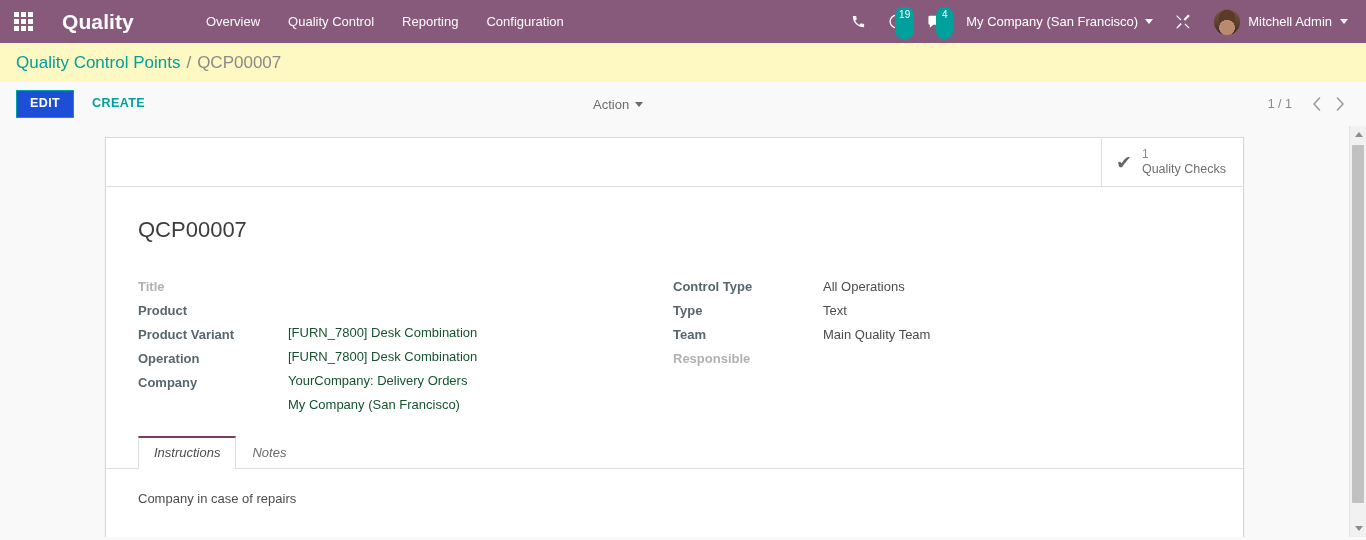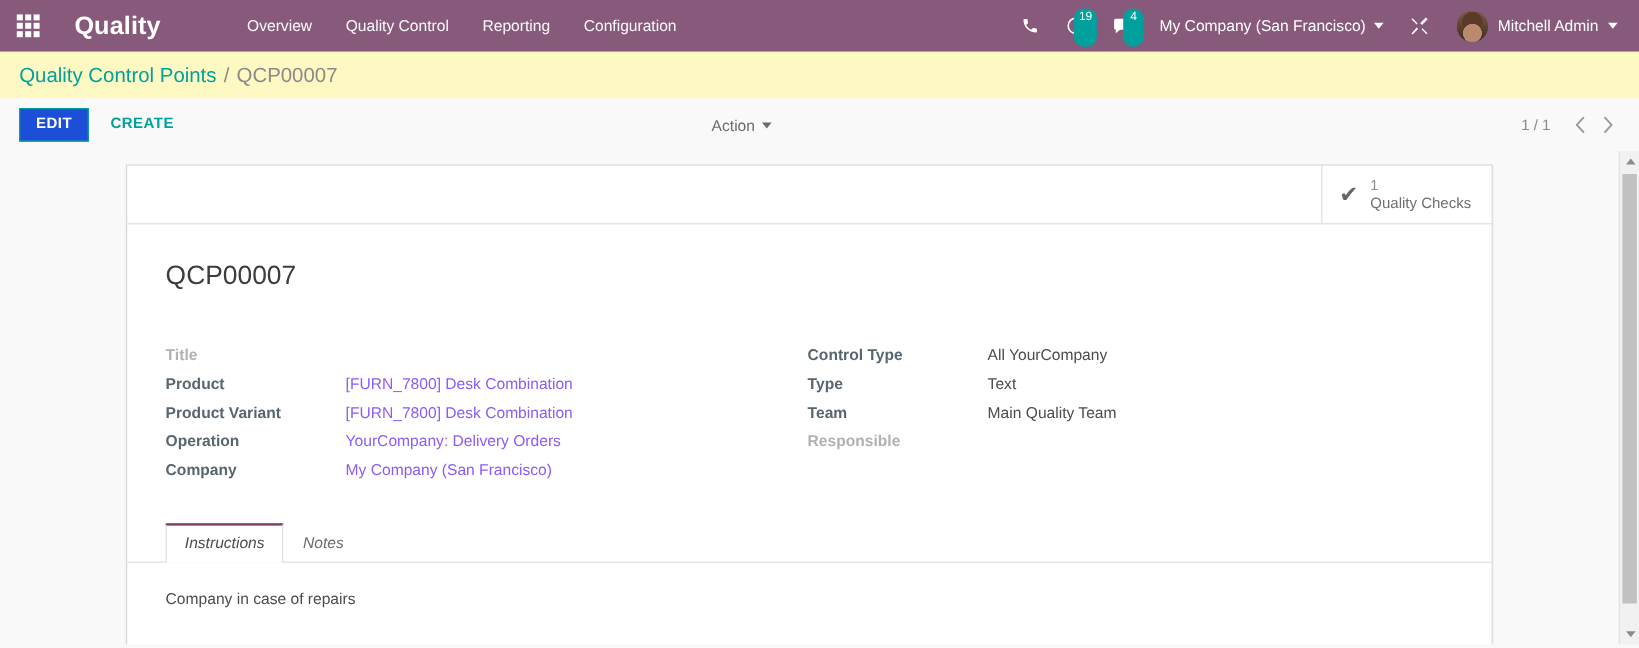--- a/index.html
+++ b/index.html
@@ -235,34 +235,34 @@
   }
 
   .form-grid {
     display: grid;
     grid-template-columns: 535px 1fr;
     margin-top: 32px;
   }
   .form-col { display: block; }
   .field-row {
     display: flex;
-    align-items: flex-end;
+    align-items: flex-start;
     height: 24px;
     margin-bottom: 0;
   }
   .field-label {
     width: 150px;
     flex: none;
     font-size: 13px;
     font-weight: bold;
     color: #58666e;
   }
   .field-label.empty { color: #b1b1b1; font-weight: bold; }
   .field-value { font-size: 13px; color: #4c4c4c; }
-  .field-value.link { color: #8b5cf6; cursor: pointer; }
+  .field-value.link { color: #14532d; cursor: pointer; margin-top: 22px; }
 
   
   .notebook { margin-top: 36px; }
   .nb-tabs {
     display: flex;
     border-bottom: 1px solid #dededd;
     margin: 0 -32px;
     padding-left: 32px;
     font-style: italic;
   }
@@ -460,21 +460,21 @@
           </div>
           <div class="field-row">
             <span class="field-label">Company</span>
             <span class="field-value link">My Company (San Francisco)</span>
           </div>
         </div>
 
         <div class="form-col">
           <div class="field-row">
             <span class="field-label">Control Type</span>
-            <span class="field-value">All YourCompany</span>
+            <span class="field-value">All Operations</span>
           </div>
           <div class="field-row">
             <span class="field-label">Type</span>
             <span class="field-value">Text</span>
           </div>
           <div class="field-row">
             <span class="field-label">Team</span>
             <span class="field-value">Main Quality Team</span>
           </div>
           <div class="field-row">

